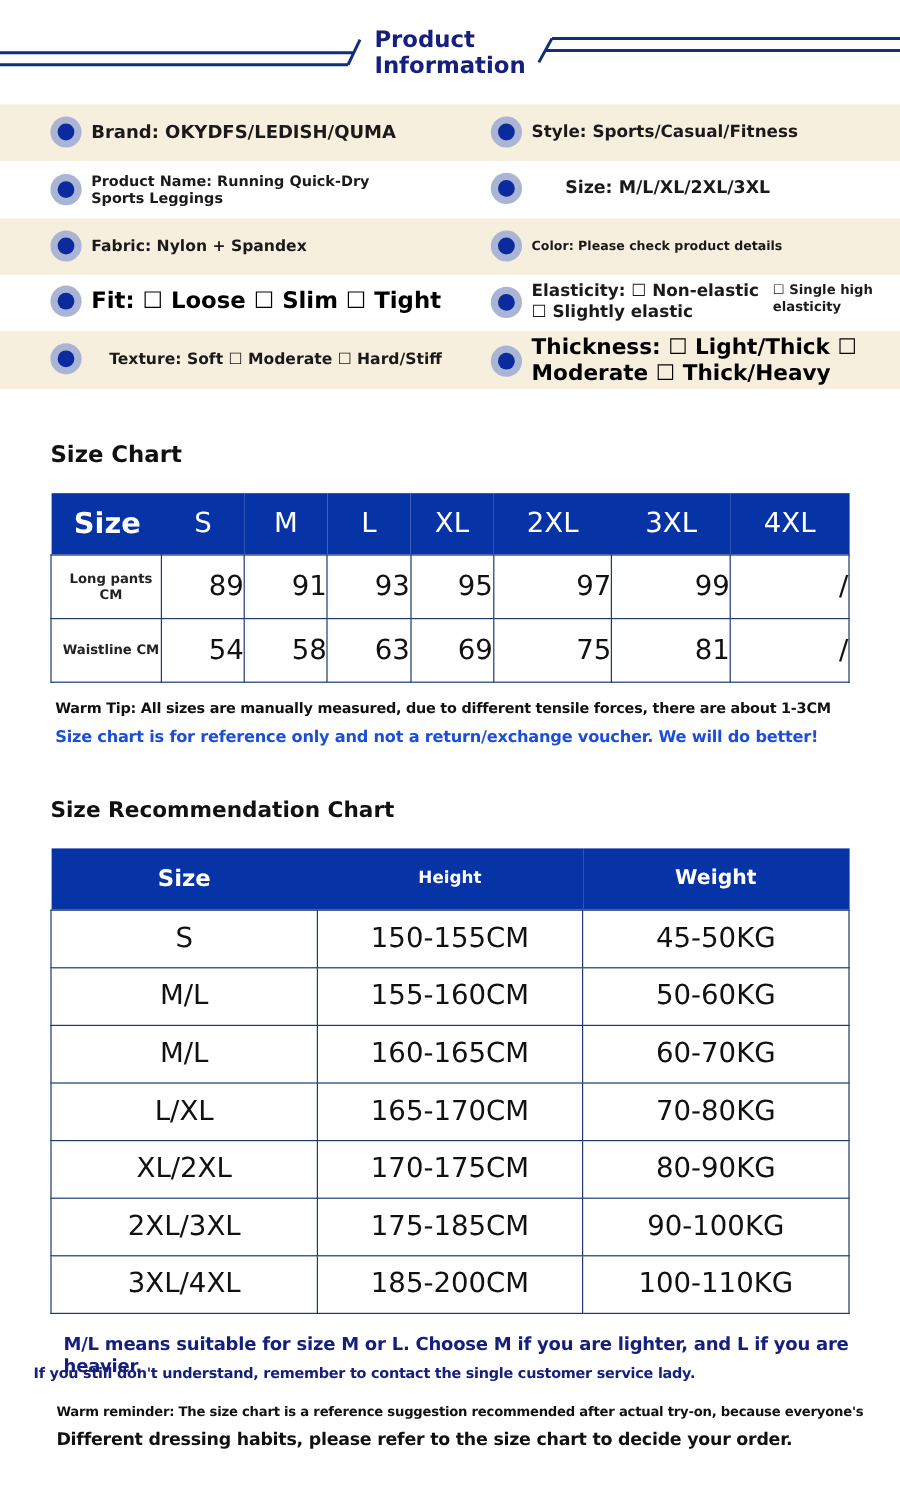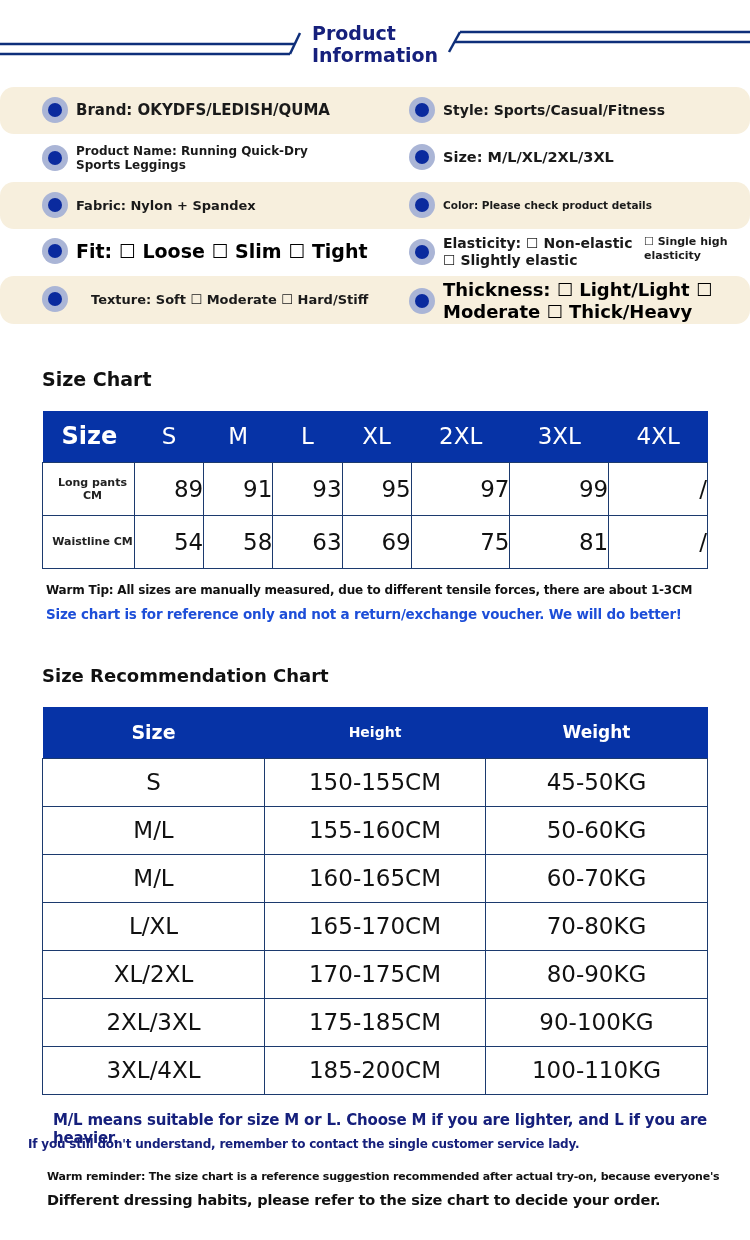--- a/index.html
+++ b/index.html
@@ -3,21 +3,21 @@
 <meta charset="utf-8">
 <style>
   * { box-sizing: border-box; margin: 0; padding: 0; }
   body { width: 750px; height: 1240px; background: #ffffff; font-family: "DejaVu Sans", sans-serif; color: #111; position: relative; overflow: hidden; }
 
   
   .hdr { position: absolute; left: 0; top: 0; width: 750px; height: 85px; }
   .hdr svg { position: absolute; left: 0; top: 0; }
   .hdr-title { position: absolute; left: 312px; top: 22px; color: #16207c; font-weight: bold; font-size: 19px; line-height: 22px; }
   .row { position: absolute; left: 0; width: 750px; }
-  .row.beige { background: #f7efdd; border-radius: 14px; }
+  .row.beige { background: #f7efdd; }
   .cell { position: absolute; display: flex; align-items: center; }
   .bullet { width: 26px; height: 26px; border-radius: 50%; background: #aab5d6; display: flex; align-items: center; justify-content: center; flex-shrink: 0; margin-right: 8px; }
   .bullet::after { content: ""; width: 14px; height: 14px; border-radius: 50%; background: #0a2a9e; }
   .txt { font-weight: bold; color: #1a1a1a; }
 
   
   .sec-title { position: absolute; left: 42px; font-weight: bold; font-size: 19px; color: #111; }
 
   
   table { border-collapse: collapse; position: absolute; }
@@ -75,21 +75,21 @@
 </div>
 
 <div class="row" style="top:134px;height:48px;">
   <div class="cell" style="left:42px;top:10px;">
     <span class="bullet"></span>
     <span class="txt" style="font-size:12px;line-height:14px;">
       <div>Product Name: Running Quick-Dry</div>
       <div>Sports Leggings</div>
     </span>
   </div>
-  <div class="cell" style="left:409px;top:10px;">
+  <div class="cell" style="left:409px;top:10px;gap:28px;">
     <span class="bullet"></span>
     <span class="txt" style="font-size:14.5px;">Size: M/L/XL/2XL/3XL</span>
   </div>
 </div>
 
 <div class="row beige" style="top:182px;height:47px;">
   <div class="cell" style="left:42px;top:10px;">
     <span class="bullet"></span>
     <span class="txt" style="font-size:13px;">Fabric: Nylon + Spandex</span>
   </div>
@@ -120,21 +120,21 @@
 </div>
 
 <div class="row beige" style="top:276px;height:48px;">
   <div class="cell" style="left:42px;top:10px;gap:15px;">
     <span class="bullet"></span>
     <span class="txt" style="font-size:13px;">Texture: Soft ☐ Moderate ☐ Hard/Stiff</span>
   </div>
   <div class="cell" style="left:409px;top:3px;">
     <span class="bullet"></span>
     <span class="txt" style="font-size:18px;line-height:22px;color:#000;">
-      <div>Thickness: ☐ Light/Light ☐</div>
+      <div>Thickness: ☐ Light/Thick ☐</div>
       <div>Moderate ☐ Thick/Heavy</div>
     </span>
   </div>
 </div>
 
 <div class="sec-title" style="top:368px;">Size Chart</div>
 
 <table class="sc">
   <thead>
     <tr>

